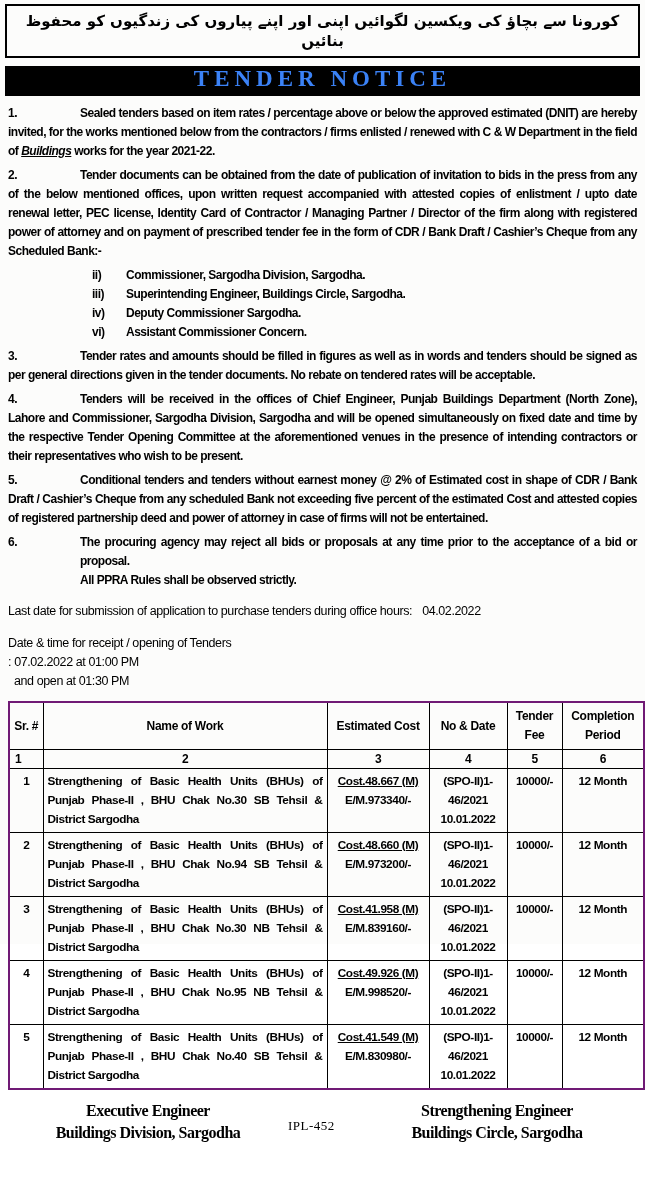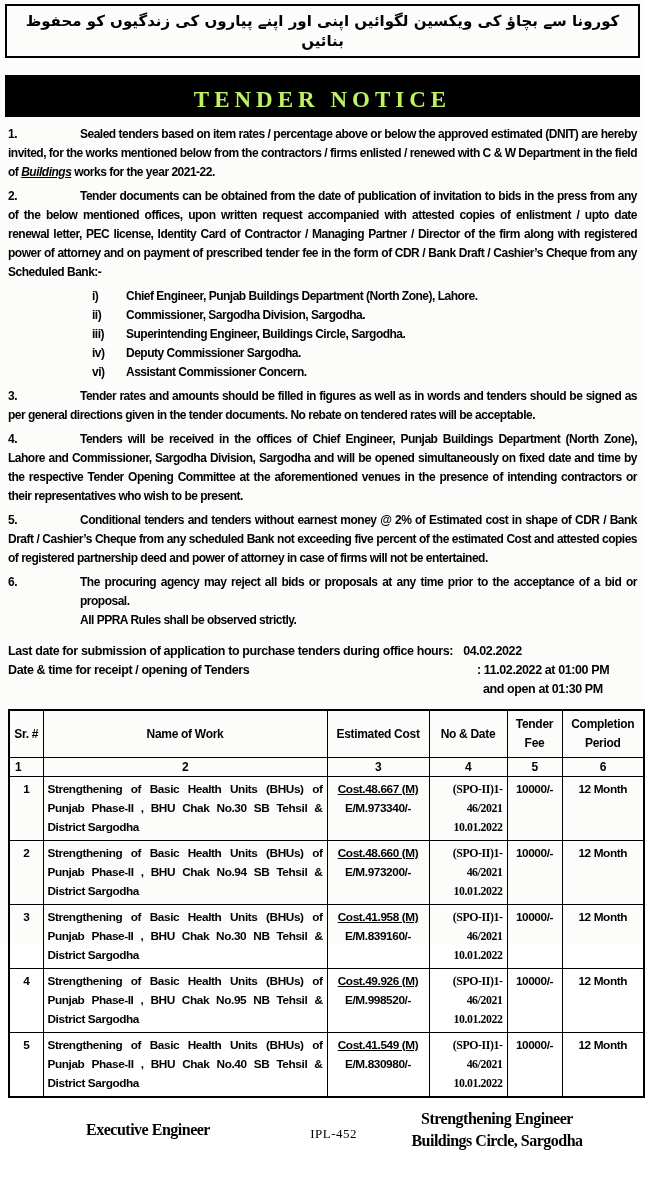--- a/index.html
+++ b/index.html
@@ -11,68 +11,68 @@
     padding:4px 5px 0 5px;
   }
   
   .urdu-box {
     border:2px solid #000; text-align:center; direction:rtl;
     font-family:"DejaVu Sans", sans-serif; font-weight:bold;
     font-size:15px; line-height:20px; padding:5px 8px; min-height:34px;
   }
   
   .title-bar {
-    background:#000; color:#bef264; text-align:center; margin-top:17px;
+    background:#000; color:#3b82f6; text-align:center; margin-top:8px;
     font-family:"Liberation Serif", serif; font-weight:bold;
-    font-size:23px; letter-spacing:5px; padding:12px 0 4px 0;
+    font-size:23px; letter-spacing:5px; padding:0 0 4px 0;
   }
   
   .content { padding:8px 3px 0 3px; font-size:12px; font-weight:bold;
              letter-spacing:-0.5px; line-height:19px; }
   .para { position:relative; text-align:justify; text-indent:72px; margin-bottom:5px; }
   .pnum { position:absolute; left:0; top:0; text-indent:0; }
   .emph { font-style:italic; text-decoration:underline; }
   .office-list { margin-bottom:5px; }
   .office { padding-left:84px; line-height:19px; }
   .onum { display:inline-block; width:34px; }
   .para-block { text-indent:0; padding-left:72px; }
   
-  .dates { margin-top:12px; font-weight:bold; letter-spacing:-0.4px; font-size:12.5px; }
+  .dates { margin-top:12px; font-weight:normal; letter-spacing:-0.4px; font-size:12.5px; }
   .date-line { line-height:19px; }
   .date-val { margin-left:10px; }
-  .flexrow { display:flex; margin-top:0; }
+  .flexrow { display:flex; margin-top:13px;flex-direction:column; }
   .grow { flex:1; }
   .open-val { width:160px; }
   .indent2 { padding-left:6px; }
   
   table.work-table { width:100%; border-collapse:collapse; margin-top:10px;
-                     border:2px solid #000000; table-layout:fixed; }
+                     border:2px solid #701a75; table-layout:fixed; }
   .work-table th, .work-table td { border:1.5px solid #000; }
   .work-table th { font-size:12px; letter-spacing:-0.3px; padding:4px 2px;
                    vertical-align:middle; text-align:center; height:46px; }
   .c-sr{width:34px} .c-work{width:284px} .c-cost{width:102px}
   .c-nd{width:78px} .c-fee{width:55px} .c-cp{width:82px}
   .num-row td { font-weight:bold; text-align:center; font-size:12px;
                 padding:0 2px; line-height:18px; height:18px; }
   .num-row td.first { text-align:left; padding-left:5px; }
   .work-table tbody td { vertical-align:top; padding:3px 4px; font-size:11.8px;
                          font-weight:bold; letter-spacing:-0.4px; line-height:19px;
                          height:64px; }
   td.cell-sr { text-align:center; }
   td.cell-work { text-align:justify;margin-left:40px; }
   td.cell-cost { text-align:center; padding-left:2px; padding-right:2px; }
   .cost-u { text-decoration:underline; }
-  td.cell-nd { text-align:right; padding-left:4px;font-family:Liberation Serif, serif; }
+  td.cell-nd { text-align:center; padding-left:4px; }
   td.cell-fee { text-align:center; padding-left:1px; padding-right:1px; }
   td.cell-cp { text-align:center; }
   
   .footer { display:flex; align-items:center; margin-top:10px;
             font-family:"Liberation Serif", serif; font-weight:bold; }
   .f-side { width:280px; text-align:center; font-size:16px; line-height:22px; }
-  .f-center { flex:1; text-align:right; font-size:13px; font-weight:normal;
+  .f-center { flex:1; text-align:left; font-size:13px; font-weight:normal;
               letter-spacing:0.5px; align-self:center; padding-top:6px; }
 </style>
 </head>
 <body>
 
 <div class="page">
 
   <div class="urdu-box">
     <span>کورونا سے بچاؤ کی ویکسین لگوائیں اپنی اور اپنے پیاروں کی زندگیوں کو محفوظ بنائیں</span>
   </div>
@@ -86,23 +86,20 @@
     <div class="para">
       <span class="pnum">1.</span><span>Sealed tenders based on item rates / percentage above or below the approved estimated (DNIT) are hereby invited, for the works mentioned below from the contractors / firms enlisted / renewed with C &amp; W Department in the field of </span><span class="emph">Buildings</span><span> works for the year 2021-22.</span>
     </div>
 
     <div class="para">
       <span class="pnum">2.</span><span>Tender documents can be obtained from the date of publication of invitation to bids in the press from any of the below mentioned offices, upon written request accompanied with attested copies of enlistment / upto date renewal letter, PEC license, Identity Card of Contractor / Managing Partner / Director of the firm along with registered power of attorney and on payment of prescribed tender fee in the form of CDR / Bank Draft / Cashier’s Cheque from any Scheduled Bank:-</span>
     </div>
 
     <div class="office-list">
       <div class="office">
-        <span class="onum">i)</span><span>Chief Engineer, Punjab Buildings Department (North Zone), Lahore.</span>
-      </div>
-      <div class="office">
         <span class="onum">ii)</span><span>Commissioner, Sargodha Division, Sargodha.</span>
       </div>
       <div class="office">
         <span class="onum">iii)</span><span>Superintending Engineer, Buildings Circle, Sargodha.</span>
       </div>
       <div class="office">
         <span class="onum">iv)</span><span>Deputy Commissioner Sargodha.</span>
       </div>
       <div class="office">
         <span class="onum">vi)</span><span>Assistant Commissioner Concern.</span>
@@ -127,21 +124,21 @@
       <div>All PPRA Rules shall be observed strictly.</div>
     </div>
 
     <div class="dates">
       <div class="date-line">
         <span>Last date for submission of application to purchase tenders during office hours:</span><span class="date-val">04.02.2022</span>
       </div>
       <div class="date-line flexrow">
         <span class="grow">Date &amp; time for receipt / opening of Tenders</span>
         <span class="open-val">
-          <span>: 11.02.2022 at 01:00 PM</span><br>
+          <span>: 07.02.2022 at 01:00 PM</span><br>
           <span class="indent2">and open at 01:30 PM</span>
         </span>
       </div>
     </div>
 
     <table class="work-table">
       <thead>
         <tr>
           <th class="c-sr">Sr. #</th>
           <th class="c-work">Name of Work</th>
@@ -238,20 +235,21 @@
     </td>
     <td class="cell-fee">10000/-</td>
     <td class="cell-cp">12 Month</td>
   </tr>
 </tbody>
     </table>
 
     <div class="footer">
       <div class="f-side">
         <div>Executive Engineer</div>
+        <div>Buildings Division, Sargodha</div>
       </div>
       <div class="f-center">IPL-452</div>
       <div class="f-side">
         <div>Strengthening Engineer</div>
         <div>Buildings Circle, Sargodha</div>
       </div>
     </div>
 
   </div>
 </div>

